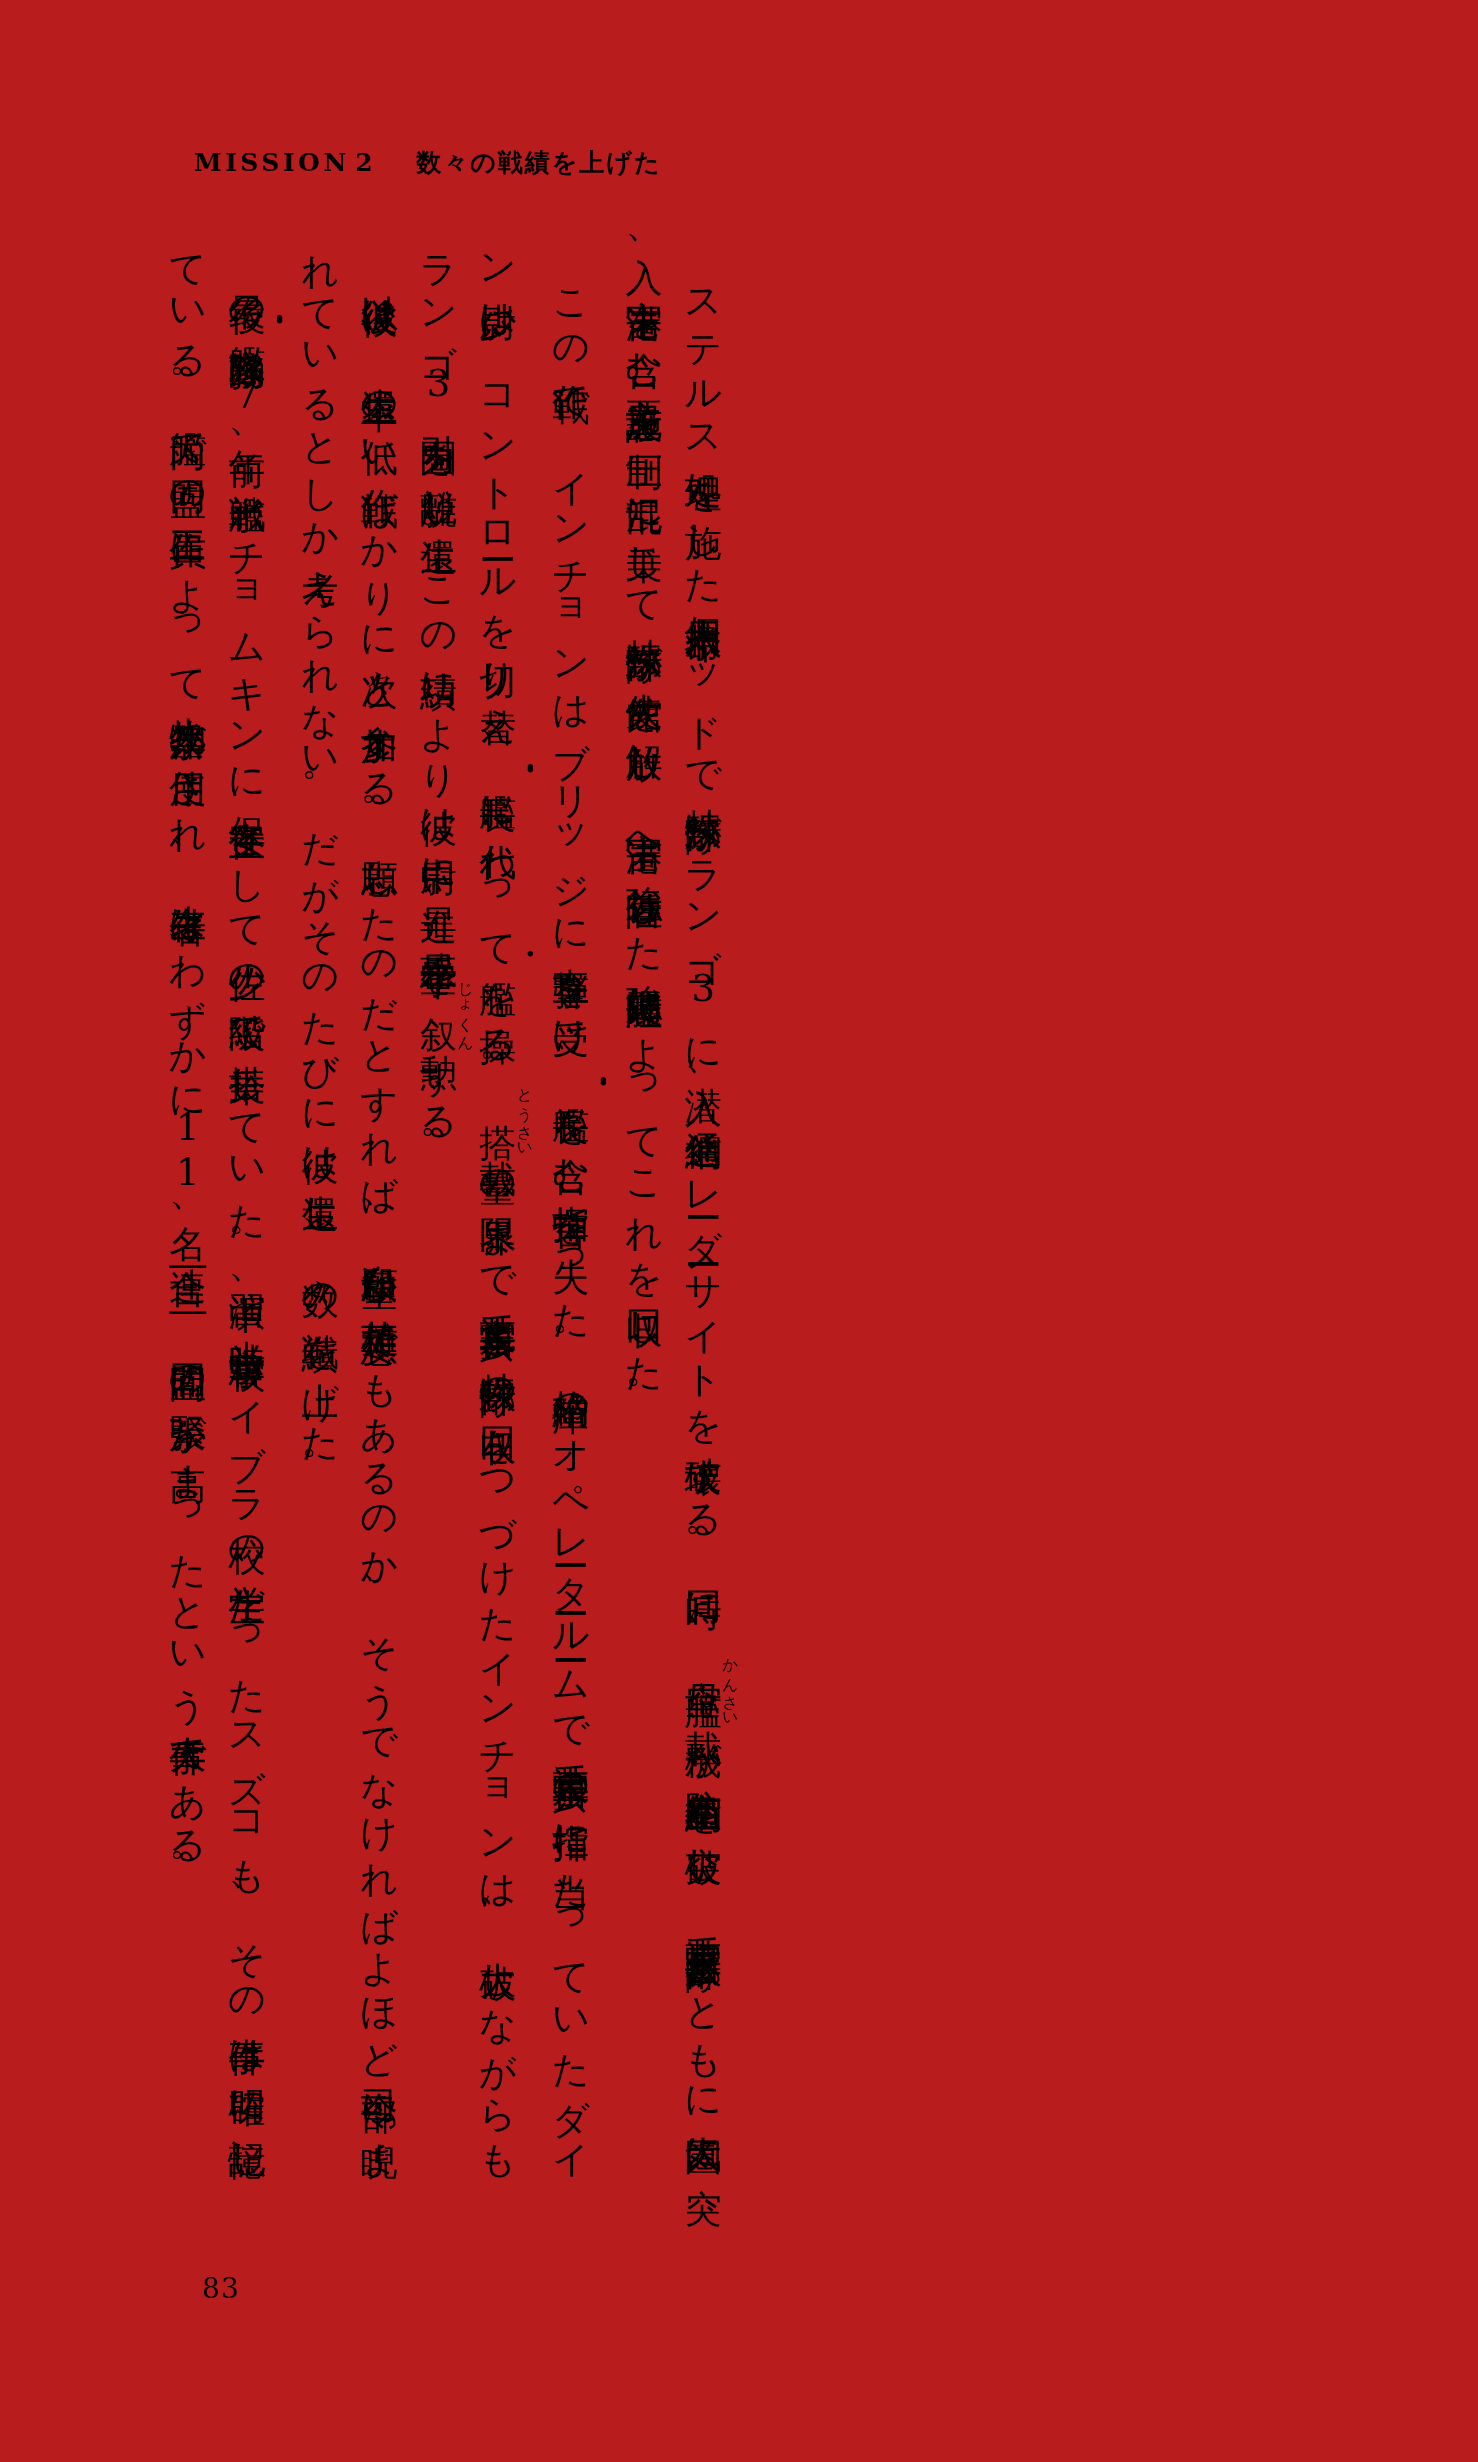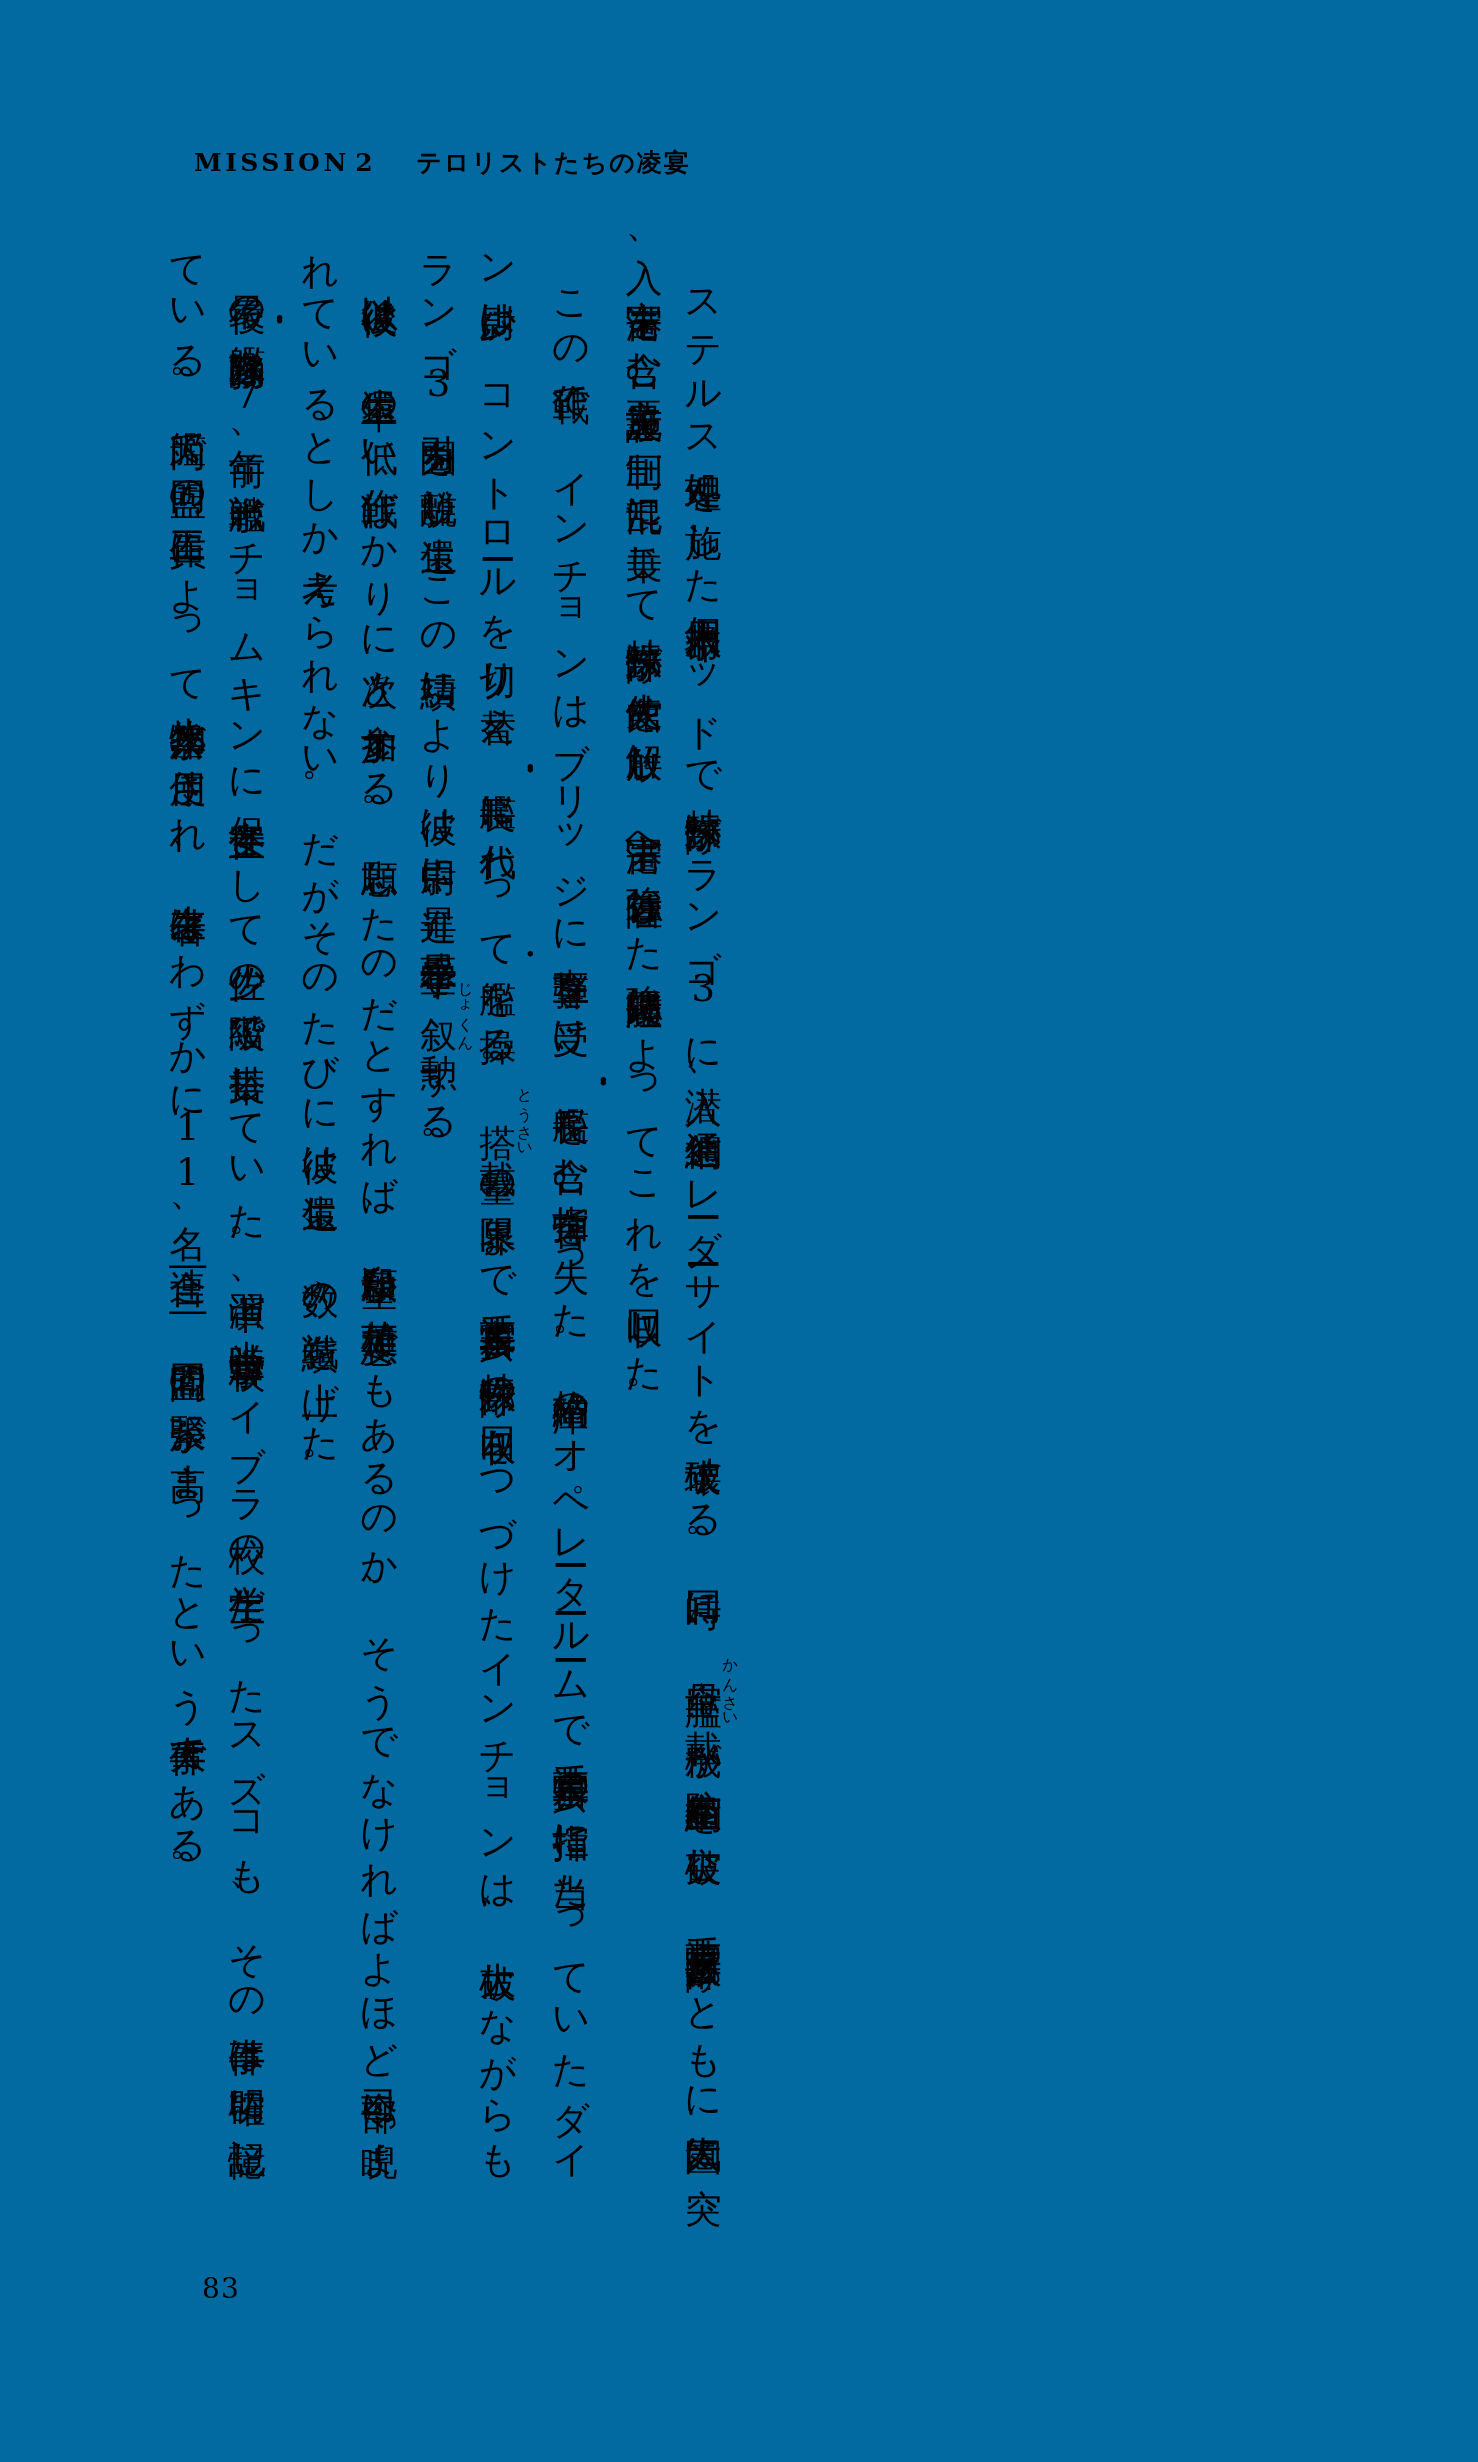--- a/index.html
+++ b/index.html
@@ -8,21 +8,21 @@
     background: #ffffff;
   }
   body {
     font-family: "DejaVu Serif", "Liberation Serif", serif;
     color: #000000;
   }
   .page {
     position: relative;
     width: 1479px;
     height: 2462px;
-    background: #0369a1;
+    background: #b91c1c;
     overflow: hidden;
   }
 
   
   .running-head {
     position: absolute;
     left: 194px;
     top: 146px;
     font-family: "DejaVu Serif", "Liberation Serif", serif;
     font-size: 25px;
@@ -102,21 +102,21 @@
   }
 </style>
 </head>
 <body>
 
 <div class="page">
 
   <div class="running-head">
     <span class="mission">MISSION</span>
     <span class="num">2</span>
-    <span class="chapter">テロリストたちの凌宴</span>
+    <span class="chapter">数々の戦績を上げた</span>
   </div>
 
   <div class="body-area">
     <div class="vtext">
       <p>ステルス処理を施した個人用救命ポッドで特殊部隊がランゴ3に潜入、通信網とレーダーサイトを破壊する。同時に、空母<ruby>艦載<rt>かんさい</rt></ruby>機が防空衛星網を突破し、重装宇宙歩兵部隊とともに大気圏に突入、宇宙港を含む主要施設を制圧。混乱に乗じて特殊部隊が大使館を解放し、宇宙港へ強行着陸した強襲揚陸艦によってこれを回収した。</p>
       <p>この作戦で、インチョンはブリッジに直撃弾を受け、<span class="kenten">艦長</span>を含む指揮官を失った。格納庫のオペレータールームで重装宇宙歩兵の指揮に当たっていたダイン少尉は、コントロールを切り替え、<span class="kenten">艦長</span>に代わって<span class="kenten">艦</span>を操る。<ruby>搭載<rt>とうさい</rt></ruby>量の限界まで重装宇宙歩兵と特殊部隊の回収をつづけたインチョンは、大破しながらもランゴ3引力圏を離脱し生還。この功績により彼は中尉に昇進、惑星十字章を<ruby>叙勲<rt>じょくん</rt></ruby>する。</p>
       <p>以後彼は、生還率の低い作戦ばかりに次々と参加する。志願したのだとすれば、自殺願望か英雄妄想でもあるのか、そうでなければよほど司令部に睨まれているとしか考えられない。だがそのたびに彼は生還し、数々の戦績を上げた。</p>
       <p>最後の<span class="kenten">艦隊</span>勤務は7年前、戦艦ポチョムキンに保安主任として少佐の階級で搭乗していた。演習中、当時士官学校ライブラ校の学生だったスズコも、その事件は明確に記憶している。艦内で同盟の工作員によって生物兵器が使用され、生存者はわずかに11名、連合――同盟間の緊張が高まったという大事件である。</p>
     </div>
   </div>

